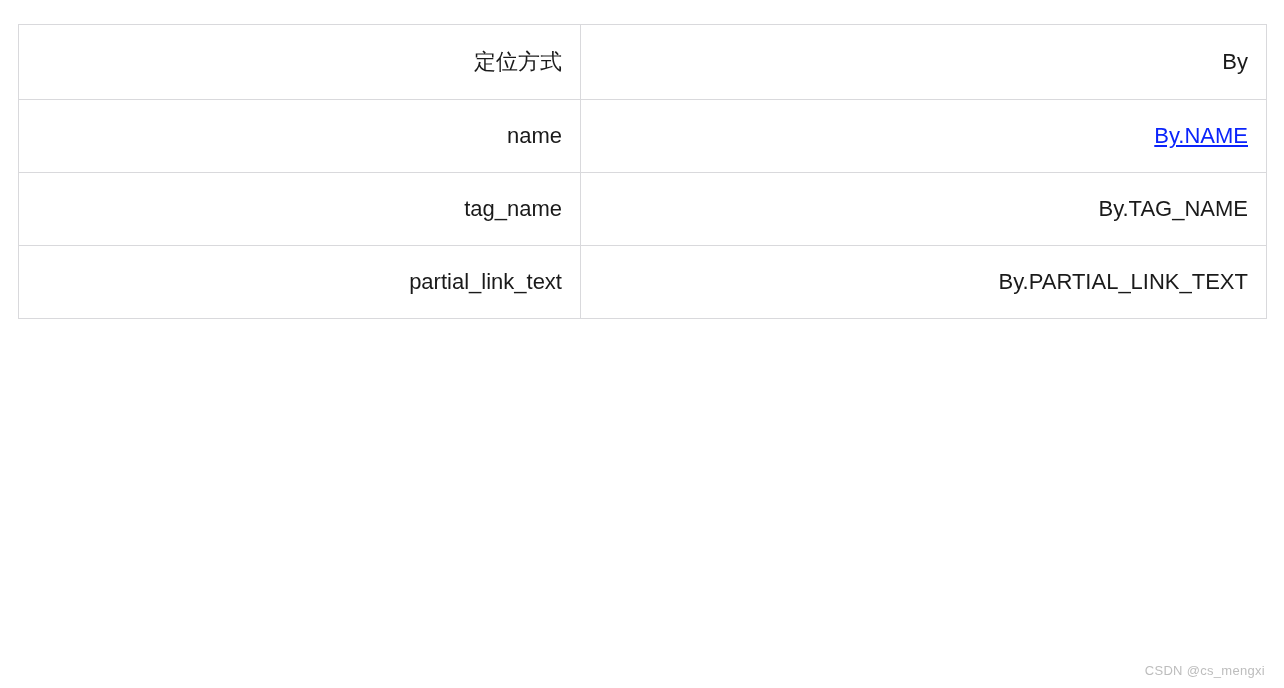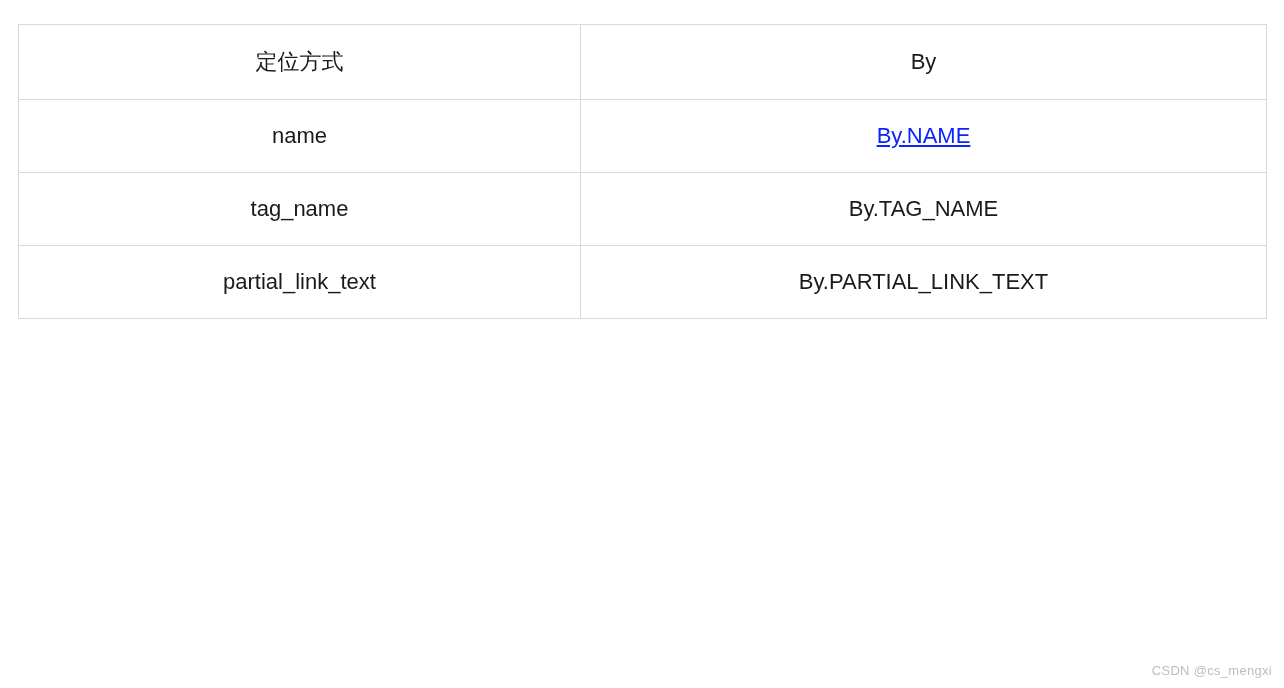--- a/index.html
+++ b/index.html
@@ -24,32 +24,32 @@
       width: 562px;
     }
     col.col-by {
       width: 686px;
     }
     td {
       border: 1px solid #d9d9dc;
       padding: 22px 18px;
       font-size: 22px;
       color: #1a1a1a;
-      text-align: center;
+      text-align: right;
       vertical-align: middle;
       background: #ffffff;
       height: 73px;
     }
     td.link a {
       color: #0b24fb;
       text-decoration: underline;
     }
     .watermark {
       position: absolute;
-      right: 12px;
+      right: 19px;
       bottom: 10px;
       font-size: 13px;
       color: #bdbdbd;
       font-family: Arial, sans-serif;
       letter-spacing: 0.3px;
     }
   </style>
 </head>
 <body>
 

